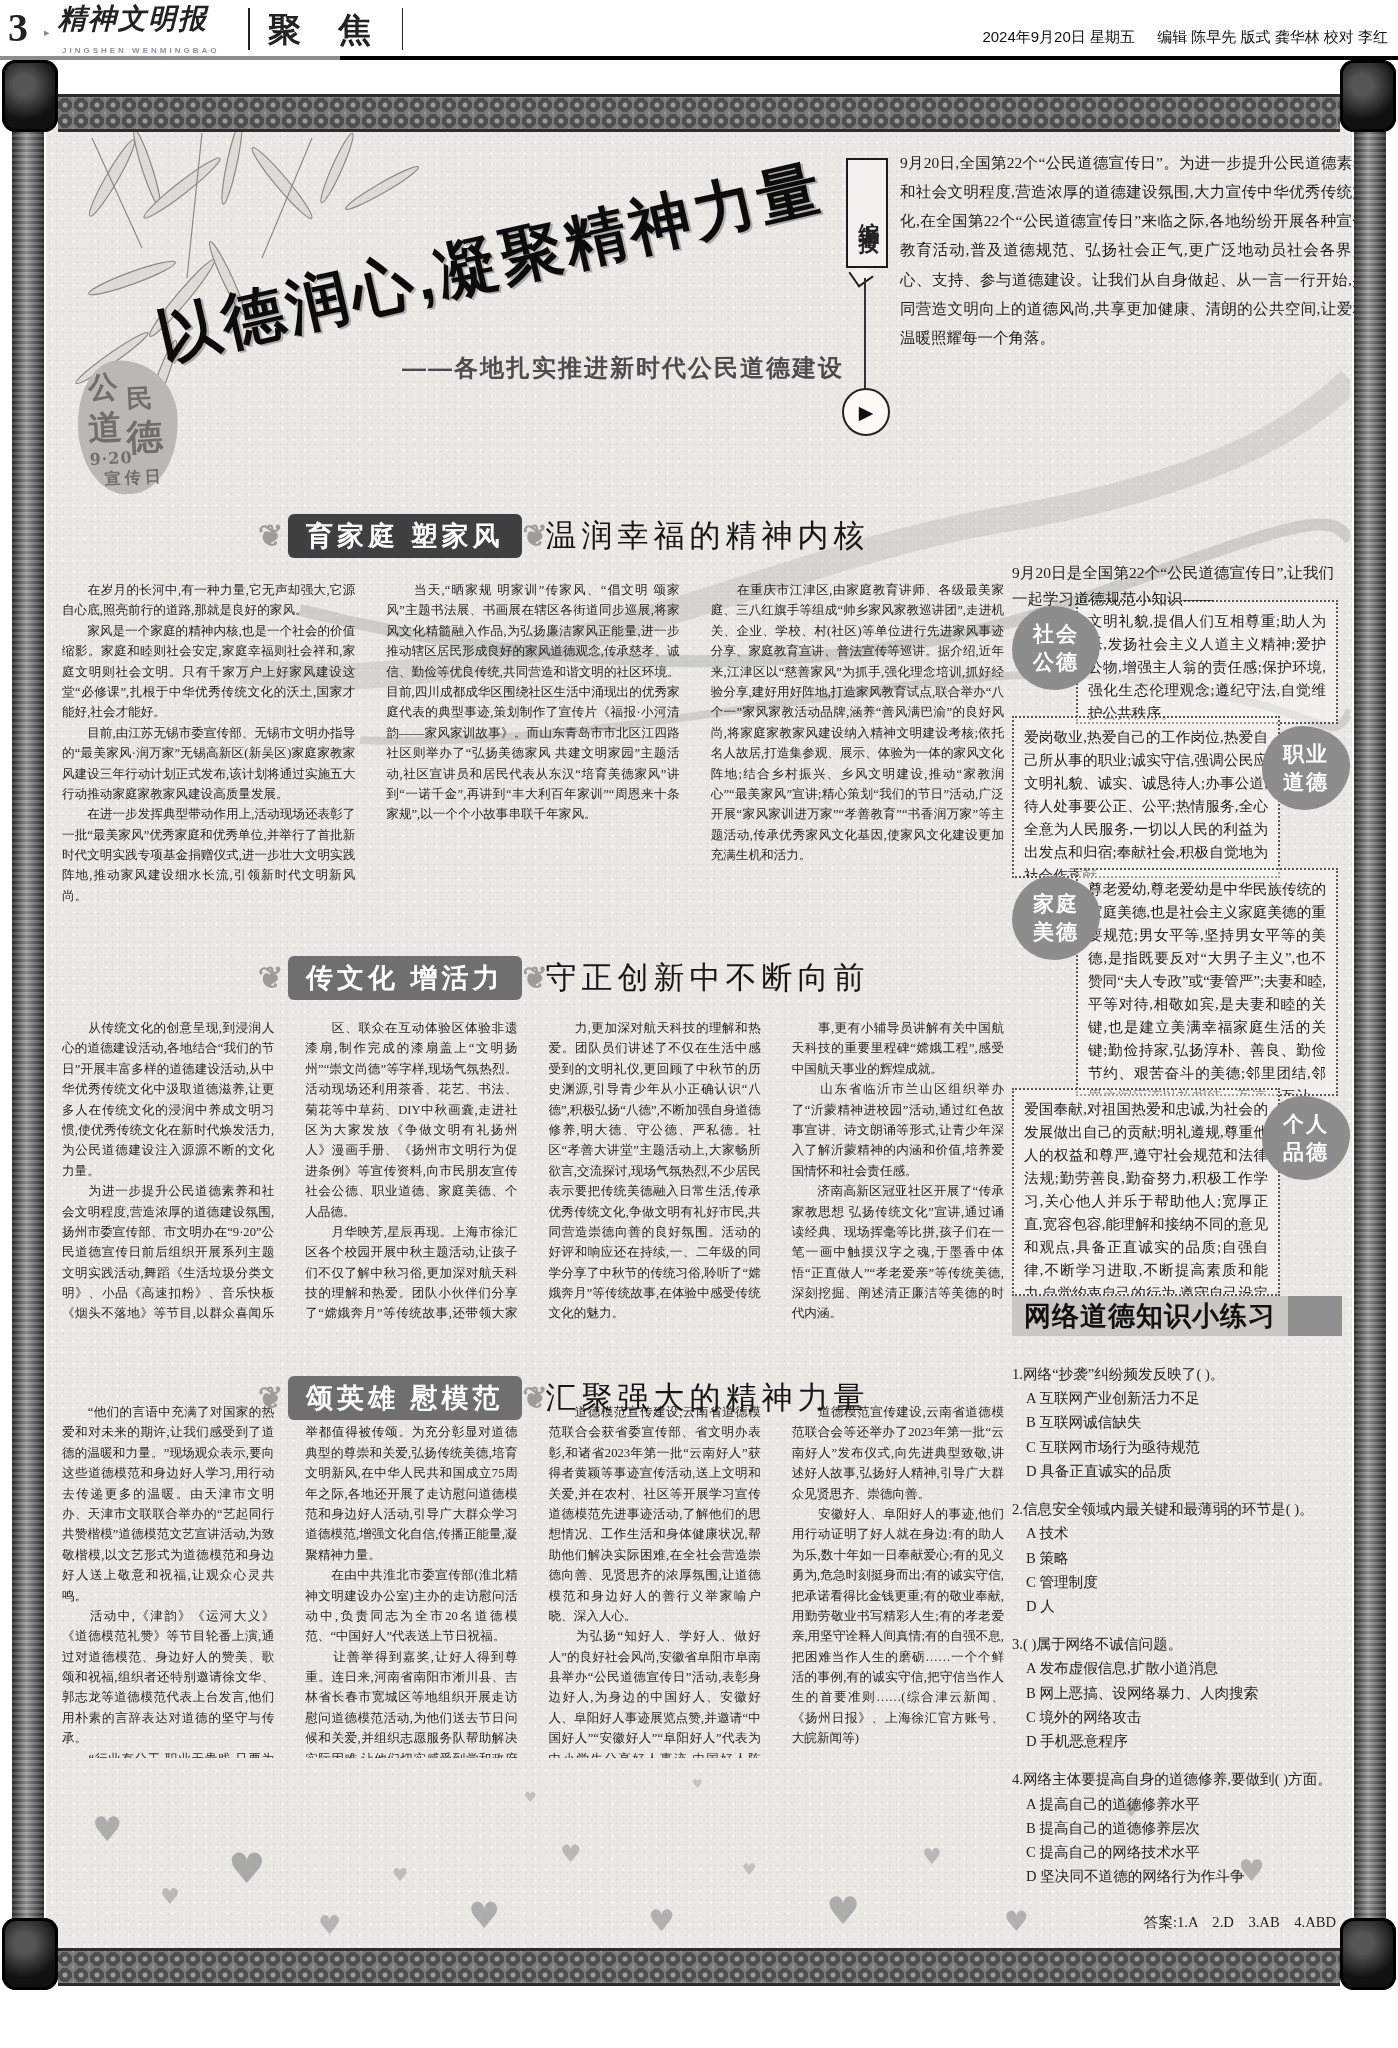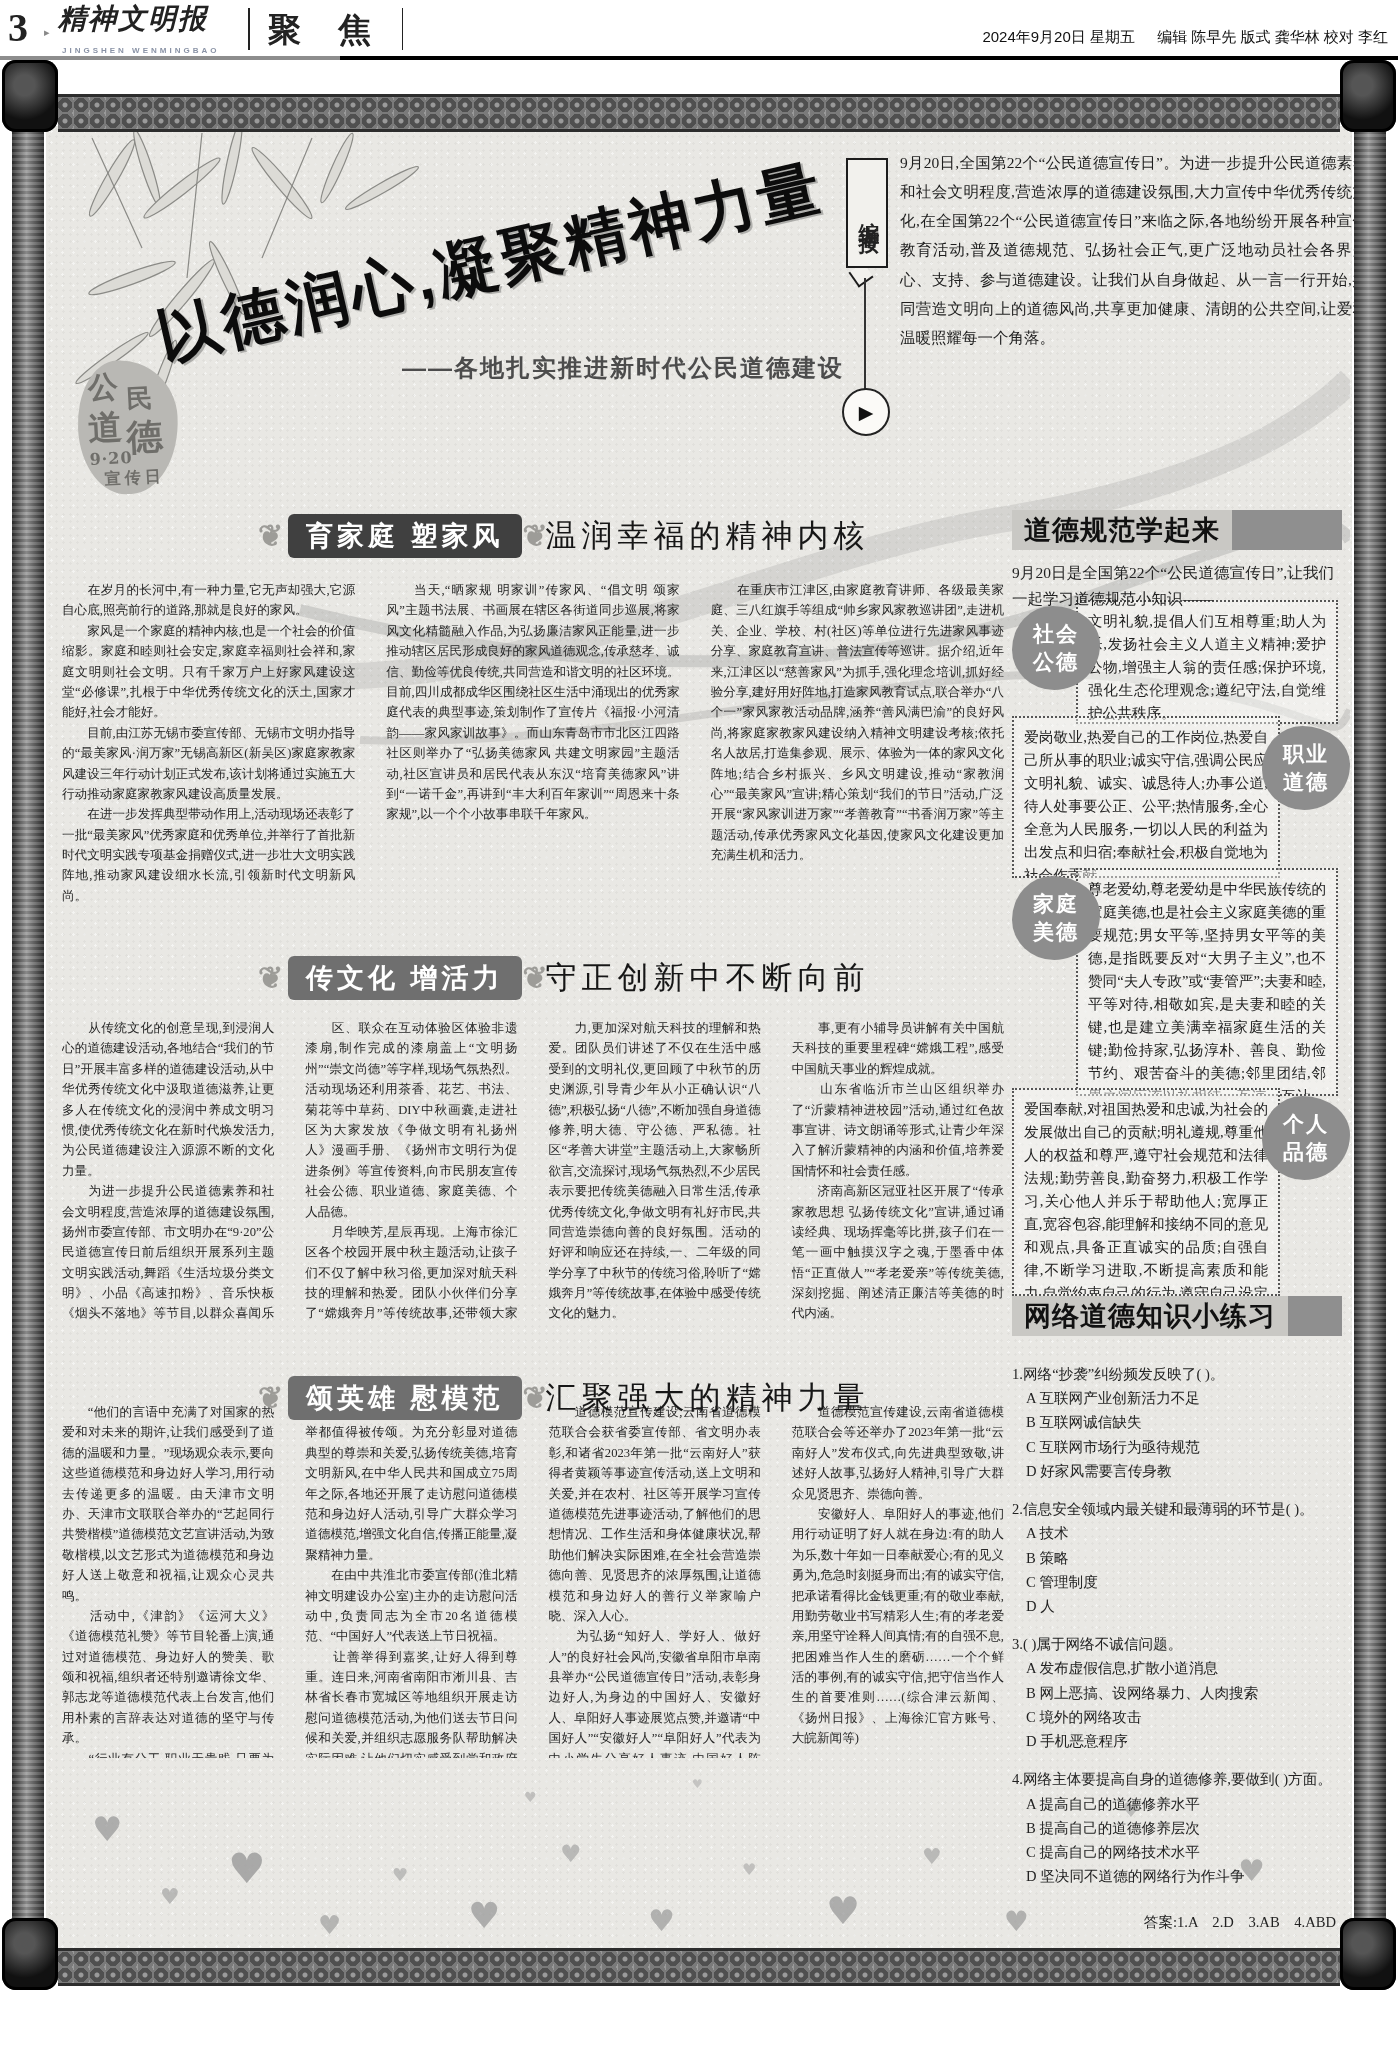--- a/index.html
+++ b/index.html
@@ -216,24 +216,20 @@
     <div class="col">　　每一份善行都值得铭记,每一次义举都值得被传颂。为充分彰显对道德典型的尊崇和关爱,弘扬传统美德,培育文明新风,在中华人民共和国成立75周年之际,各地还开展了走访慰问道德模范和身边好人活动,引导广大群众学习道德模范,增强文化自信,传播正能量,凝聚精神力量。
 　　在由中共淮北市委宣传部(淮北精神文明建设办公室)主办的走访慰问活动中,负责同志为全市20名道德模范、“中国好人”代表送上节日祝福。
 　　让善举得到嘉奖,让好人得到尊重。连日来,河南省南阳市淅川县、吉林省长春市宽城区等地组织开展走访慰问道德模范活动,为他们送去节日问候和关爱,并组织志愿服务队帮助解决实际困难,让他们切实感受到党和政府的关怀与温暖。
 　　香格里拉市委宣传部、市文明办走访慰问了当地的“云南省道德模范”“云南好人”等先进典型,送去节日的问候和祝福。</div>
     <div class="col">　　道德模范宣传建设,云南省道德模范联合会获省委宣传部、省文明办表彰,和诸省2023年第一批“云南好人”获得者黄颖等事迹宣传活动,送上文明和关爱,并在农村、社区等开展学习宣传道德模范先进事迹活动,了解他们的思想情况、工作生活和身体健康状况,帮助他们解决实际困难,在全社会营造崇德向善、见贤思齐的浓厚氛围,让道德模范和身边好人的善行义举家喻户晓、深入人心。
 　　为弘扬“知好人、学好人、做好人”的良好社会风尚,安徽省阜阳市阜南县举办“公民道德宣传日”活动,表彰身边好人,为身边的中国好人、安徽好人、阜阳好人事迹展览点赞,并邀请“中国好人”“安徽好人”“阜阳好人”代表为中小学生分享好人事迹,中国好人陈亮、吕振康、周伟杰,阜阳好人张桂春等的事迹,一时间好人好事家喻户晓,让德者有得蔚然成风。</div>
     <div class="col">　　道德模范宣传建设,云南省道德模范联合会等还举办了2023年第一批“云南好人”发布仪式,向先进典型致敬,讲述好人故事,弘扬好人精神,引导广大群众见贤思齐、崇德向善。
 　　安徽好人、阜阳好人的事迹,他们用行动证明了好人就在身边:有的助人为乐,数十年如一日奉献爱心;有的见义勇为,危急时刻挺身而出;有的诚实守信,把承诺看得比金钱更重;有的敬业奉献,用勤劳敬业书写精彩人生;有的孝老爱亲,用坚守诠释人间真情;有的自强不息,把困难当作人生的磨砺……一个个鲜活的事例,有的诚实守信,把守信当作人生的首要准则……(综合津云新闻、《扬州日报》、上海徐汇官方账号、大皖新闻等)</div>
   </div>
 
-  <div class="sb-titlebar" style="top:510px;">
-    <div class="t">道德规范学起来</div>
-    <div class="fill"></div>
-  </div>
   <div class="sb-intro">9月20日是全国第22个“公民道德宣传日”,让我们一起学习道德规范小知识——</div>
 
   <div class="blob" style="left:1012px;top:606px;">
     <span>社会</span>
     <span>公德</span>
   </div>
   <div class="dotbox" style="left:1076px;top:600px;width:238px;height:104px;">文明礼貌,提倡人们互相尊重;助人为乐,发扬社会主义人道主义精神;爱护公物,增强主人翁的责任感;保护环境,强化生态伦理观念;遵纪守法,自觉维护公共秩序。</div>
 
   <div class="dotbox" style="left:1012px;top:716px;width:244px;height:142px;">爱岗敬业,热爱自己的工作岗位,热爱自己所从事的职业;诚实守信,强调公民应文明礼貌、诚实、诚恳待人;办事公道,待人处事要公正、公平;热情服务,全心全意为人民服务,一切以人民的利益为出发点和归宿;奉献社会,积极自觉地为社会作贡献。</div>
   <div class="blob" style="left:1262px;top:726px;">
@@ -256,21 +252,21 @@
   <div class="sb-titlebar" style="top:1296px;">
     <div class="t">网络道德知识小练习</div>
     <div class="fill"></div>
   </div>
 
   <div class="quiz">
     <div class="q">1.网络“抄袭”纠纷频发反映了( )。</div>
     <div class="opt">A 互联网产业创新活力不足</div>
     <div class="opt">B 互联网诚信缺失</div>
     <div class="opt">C 互联网市场行为亟待规范</div>
-    <div class="opt">D 好家风需要言传身教</div>
+    <div class="opt">D 具备正直诚实的品质</div>
     <div class="q">2.信息安全领域内最关键和最薄弱的环节是( )。</div>
     <div class="opt">A 技术</div>
     <div class="opt">B 策略</div>
     <div class="opt">C 管理制度</div>
     <div class="opt">D 人</div>
     <div class="q">3.( )属于网络不诚信问题。</div>
     <div class="opt">A 发布虚假信息,扩散小道消息</div>
     <div class="opt">B 网上恶搞、设网络暴力、人肉搜索</div>
     <div class="opt">C 境外的网络攻击</div>
     <div class="opt">D 手机恶意程序</div>

